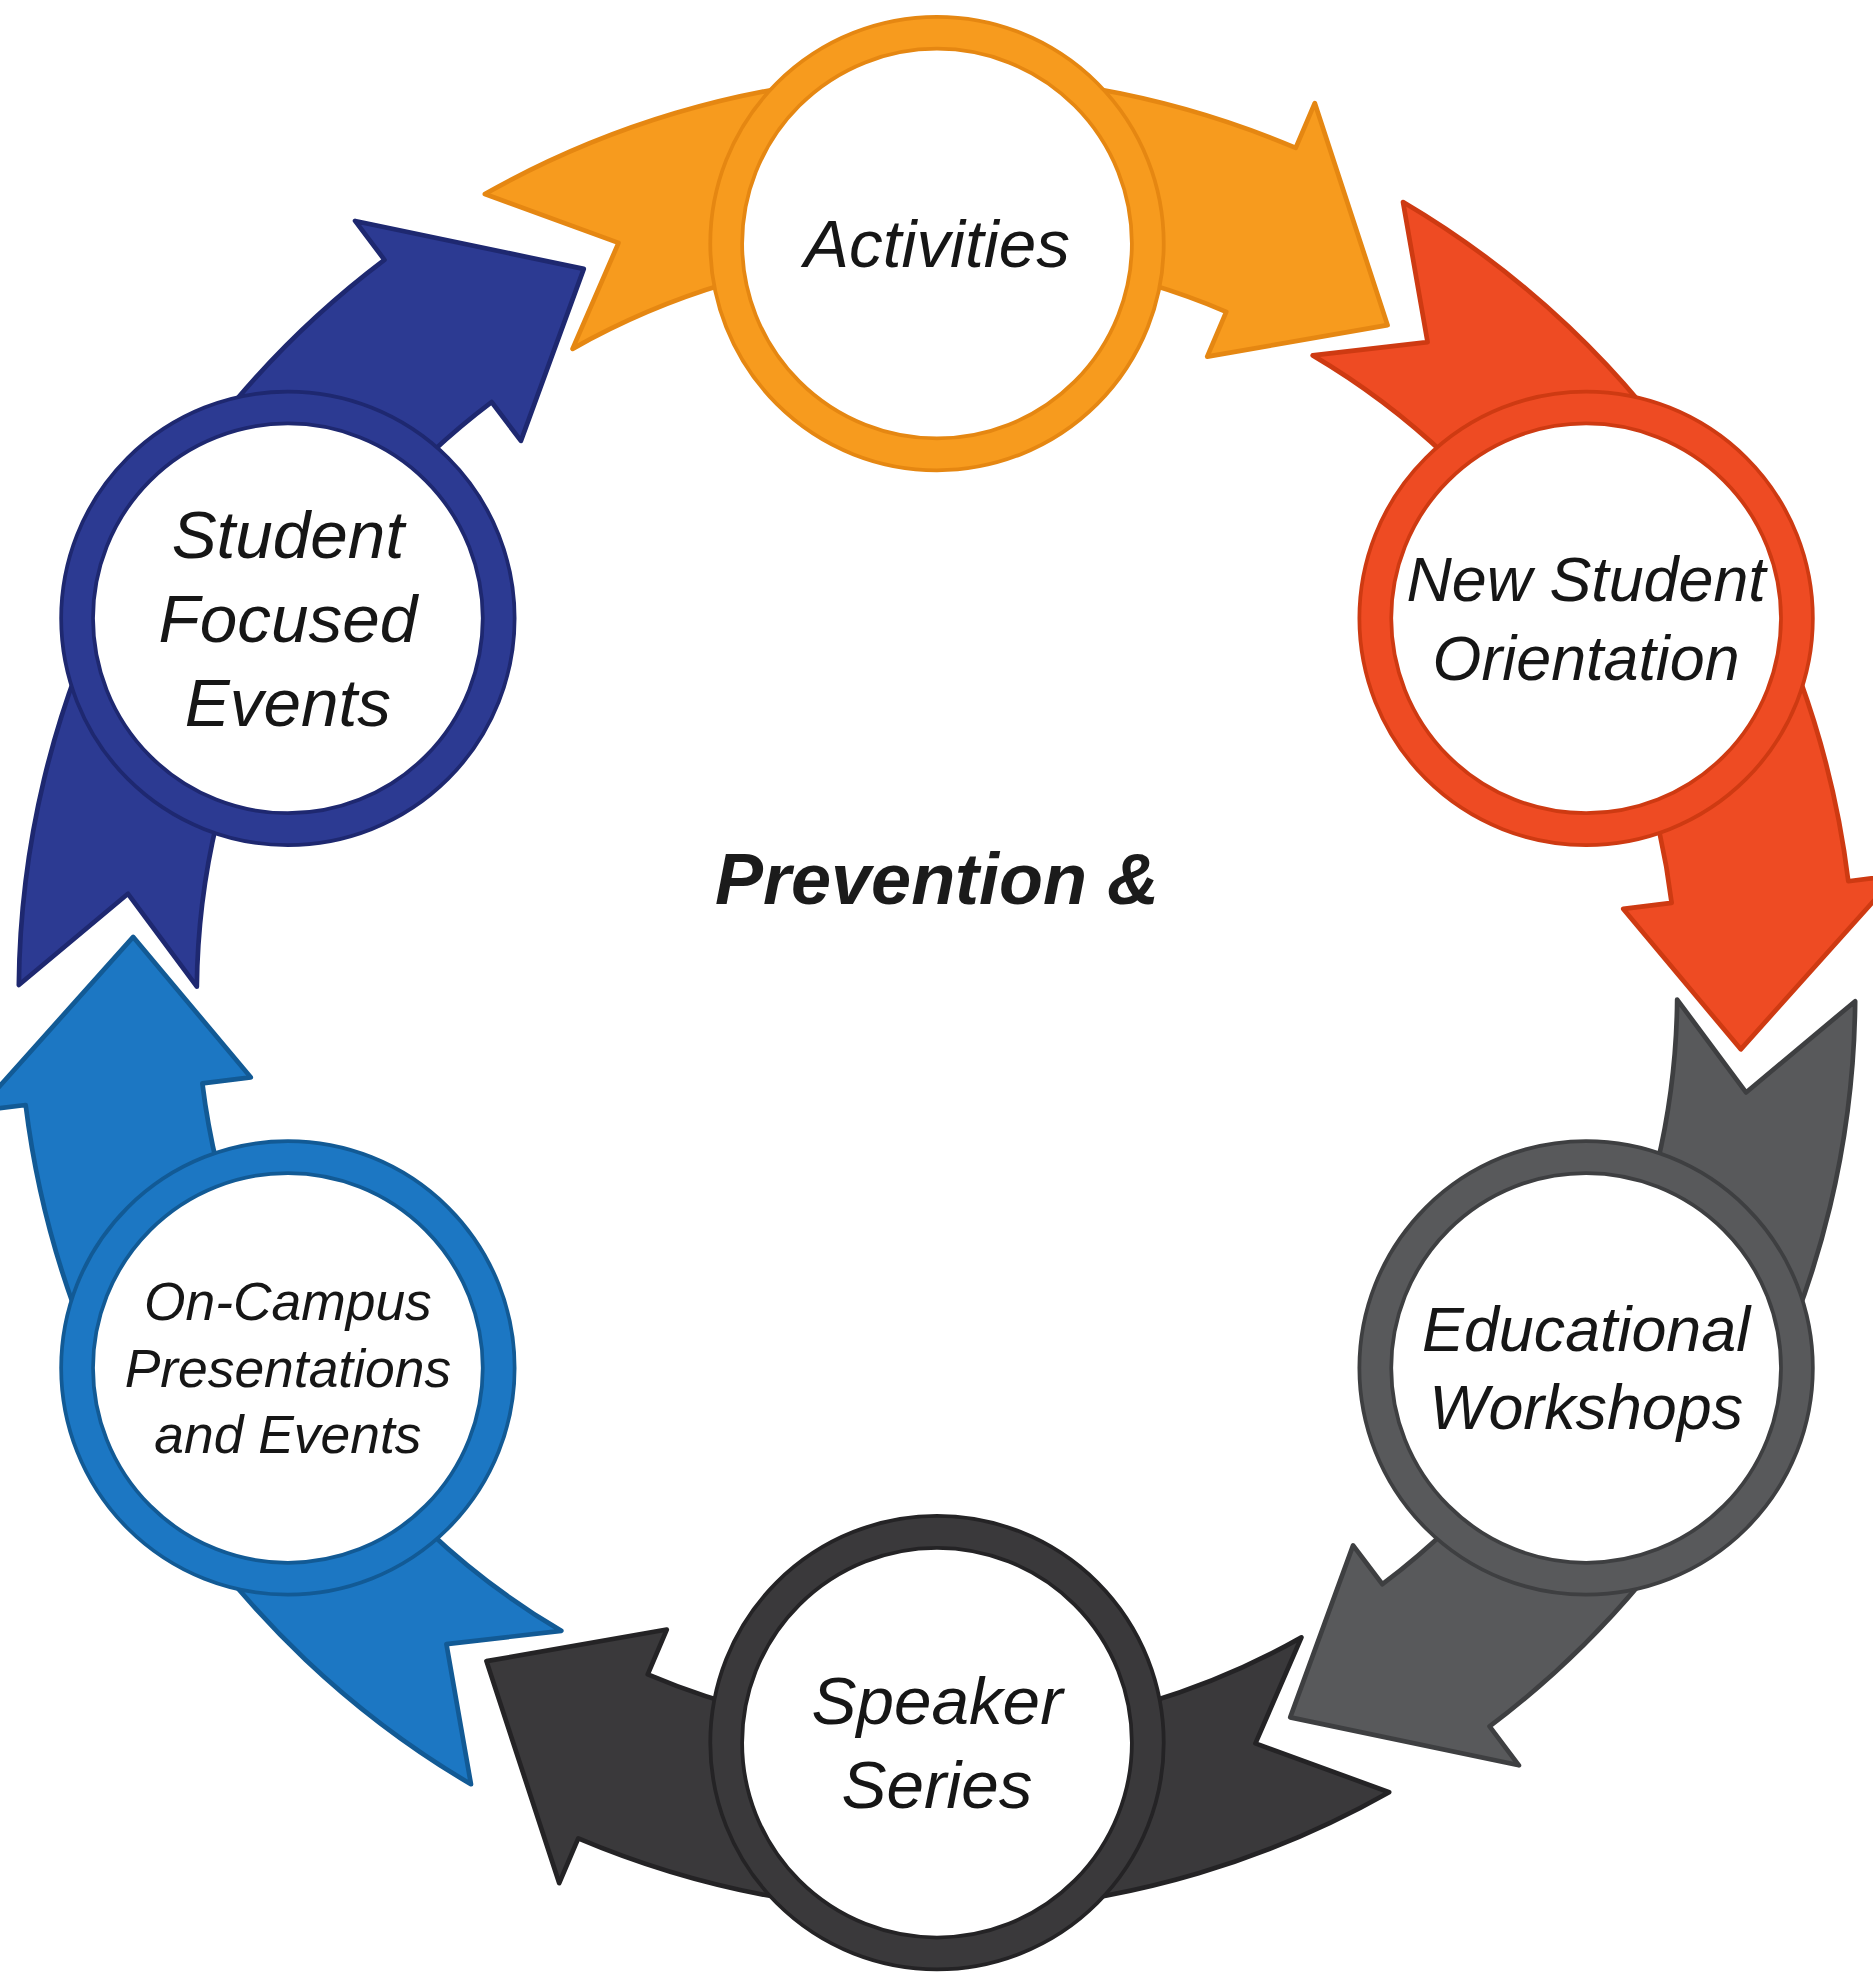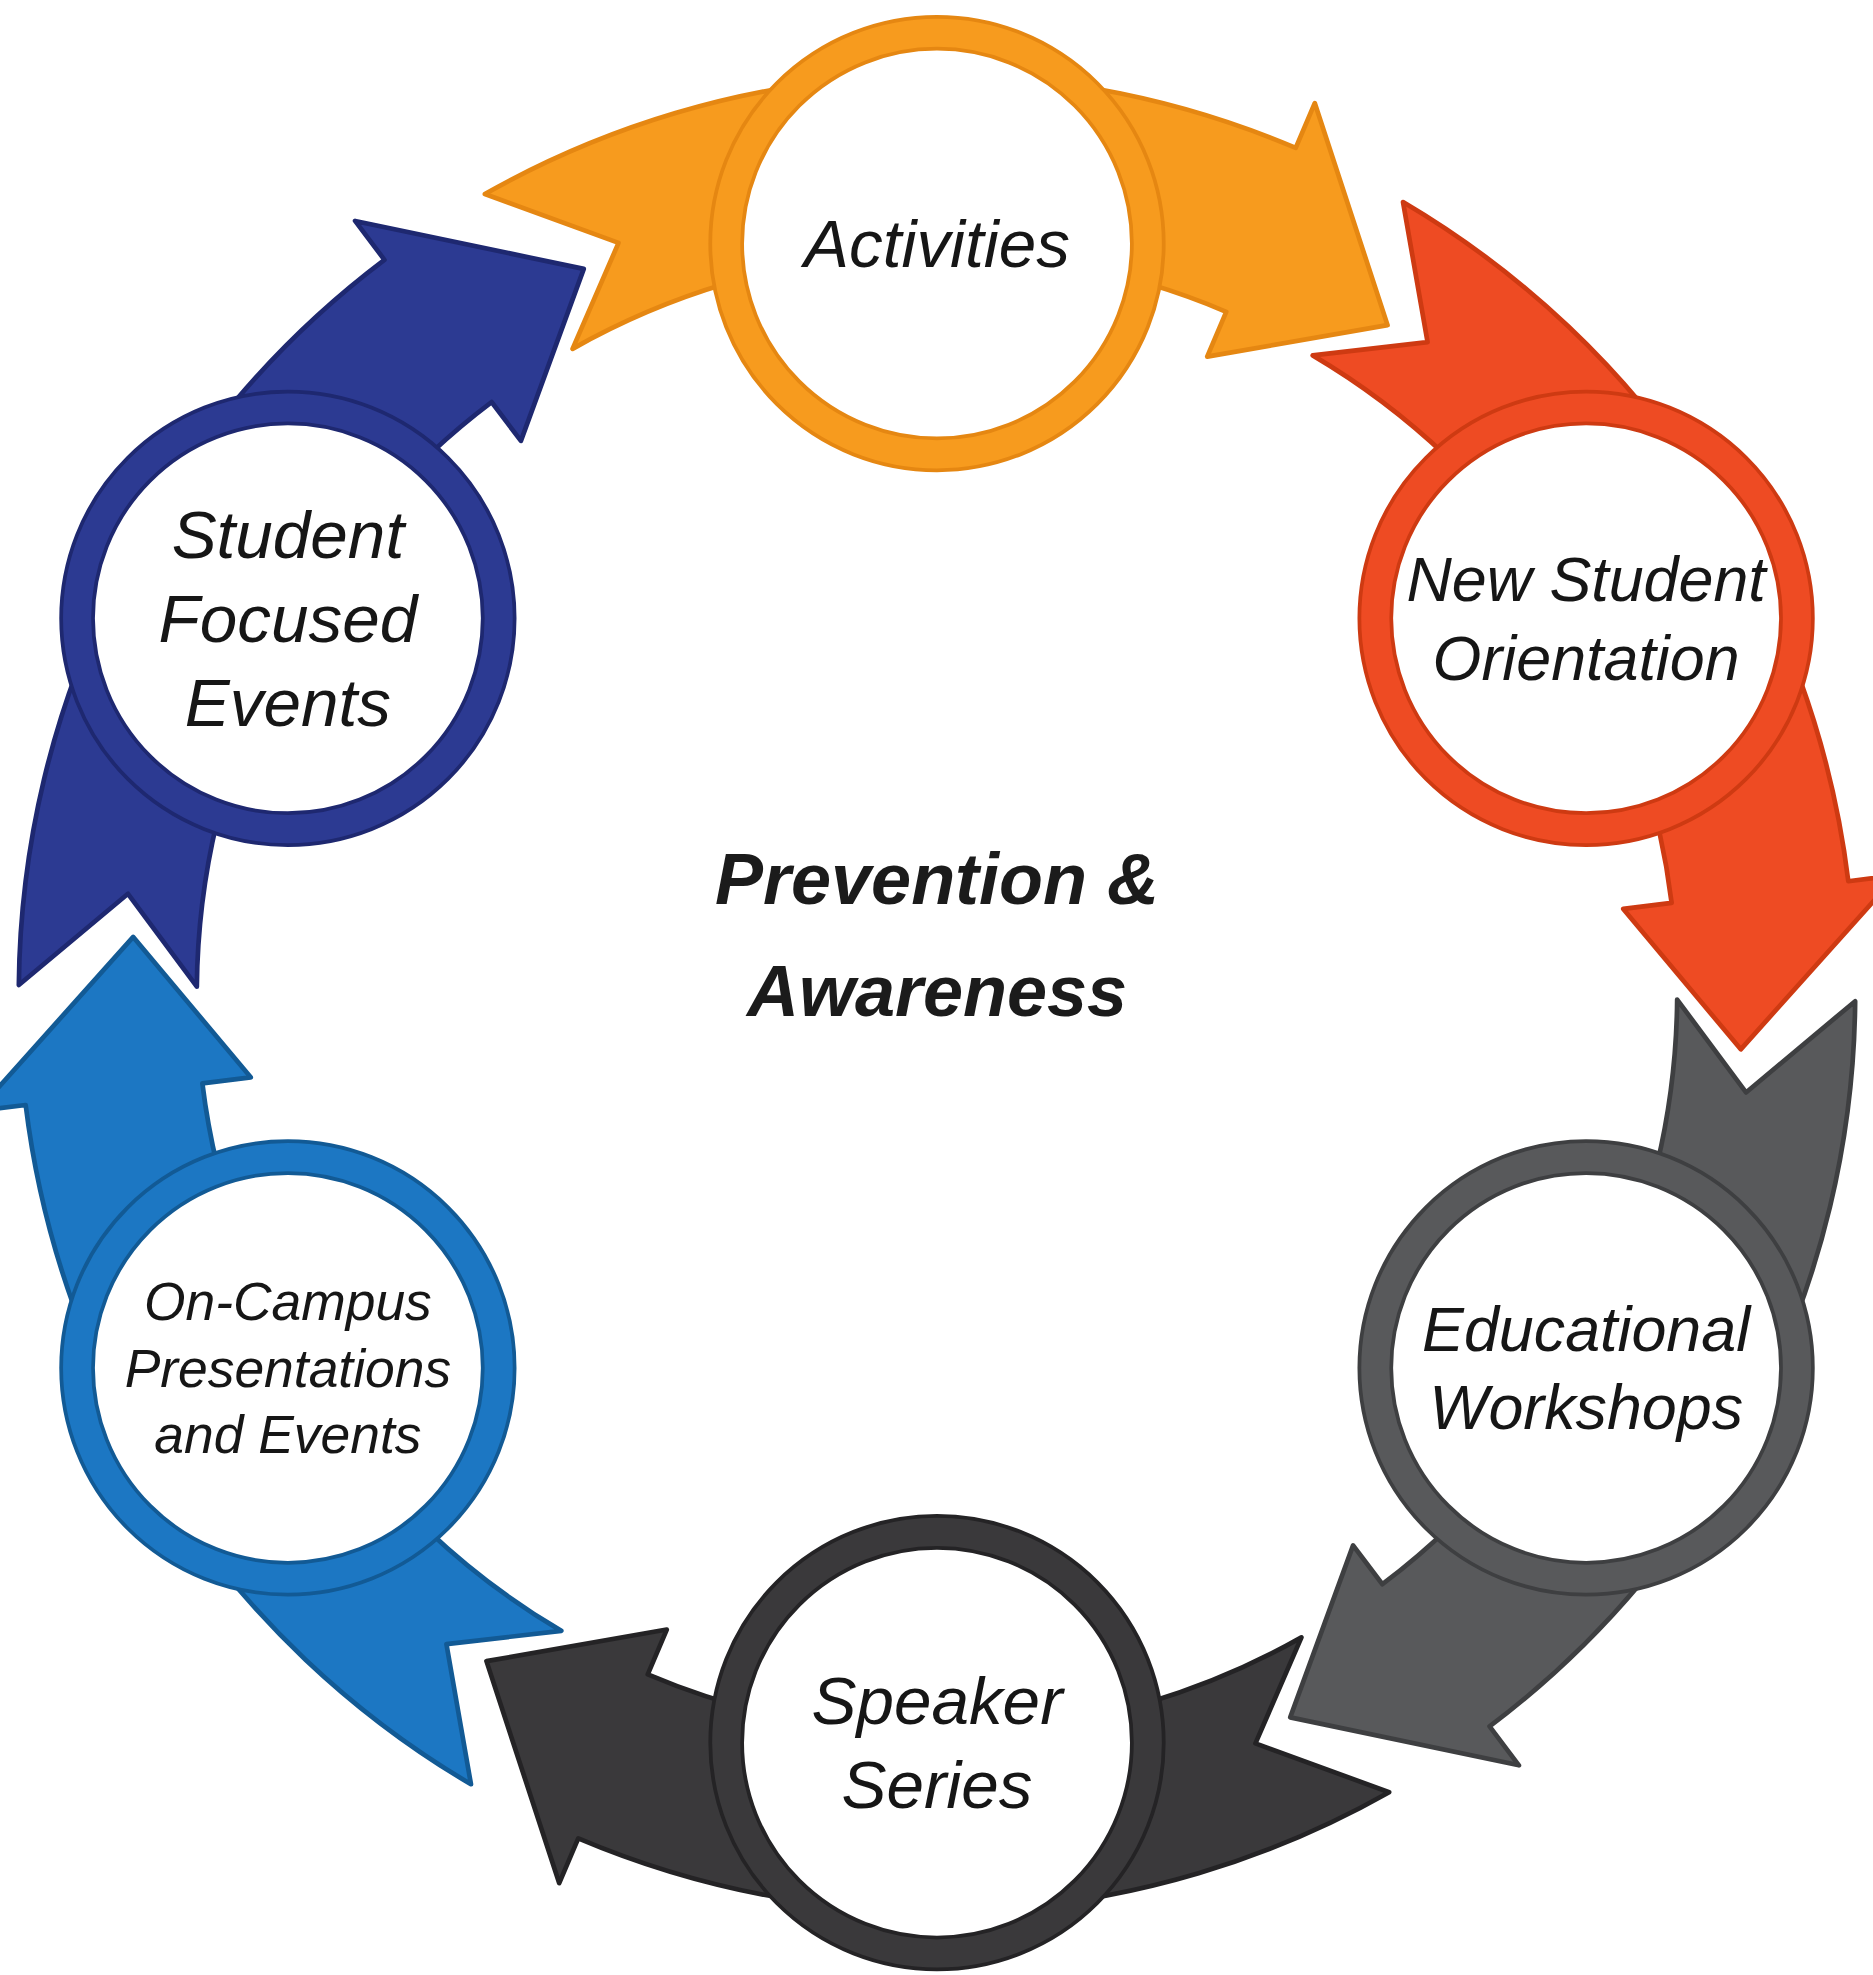--- a/index.html
+++ b/index.html
@@ -74,16 +74,15 @@
         <text x="1000" text-anchor="middle" fill="#161616" font-size="72" class="node-label-svg"><tspan x="1000" y="285.2">Activities</tspan></text>
         <text x="1692.820323027551" text-anchor="middle" fill="#161616" font-size="67" class="node-label-svg"><tspan x="1692.820323027551" y="641.5">New Student</tspan><tspan x="1692.820323027551" y="725.5">Orientation</tspan></text>
         <text x="1692.820323027551" text-anchor="middle" fill="#161616" font-size="67" class="node-label-svg"><tspan x="1692.820323027551" y="1441.5">Educational</tspan><tspan x="1692.820323027551" y="1525.5">Workshops</tspan></text>
         <text x="1000" text-anchor="middle" fill="#161616" font-size="72" class="node-label-svg"><tspan x="1000" y="1840.2">Speaker</tspan><tspan x="1000" y="1930.2">Series</tspan></text>
         <text x="307.179676972449" text-anchor="middle" fill="#161616" font-size="57" class="node-label-svg"><tspan x="307.179676972449" y="1409.0">On-Campus</tspan><tspan x="307.179676972449" y="1480.0">Presentations</tspan><tspan x="307.179676972449" y="1551.0">and Events</tspan></text>
         <text x="307.1796769724491" text-anchor="middle" fill="#161616" font-size="72" class="node-label-svg"><tspan x="307.1796769724491" y="595.2">Student</tspan><tspan x="307.1796769724491" y="685.2">Focused</tspan><tspan x="307.1796769724491" y="775.2">Events</tspan></text>
       </g>
     </svg>
   <div class="center-title">
     <div>Prevention &amp;</div>
-    <div>Awareness</div>
   </div>
 </div>
 
 
 </body></html>

